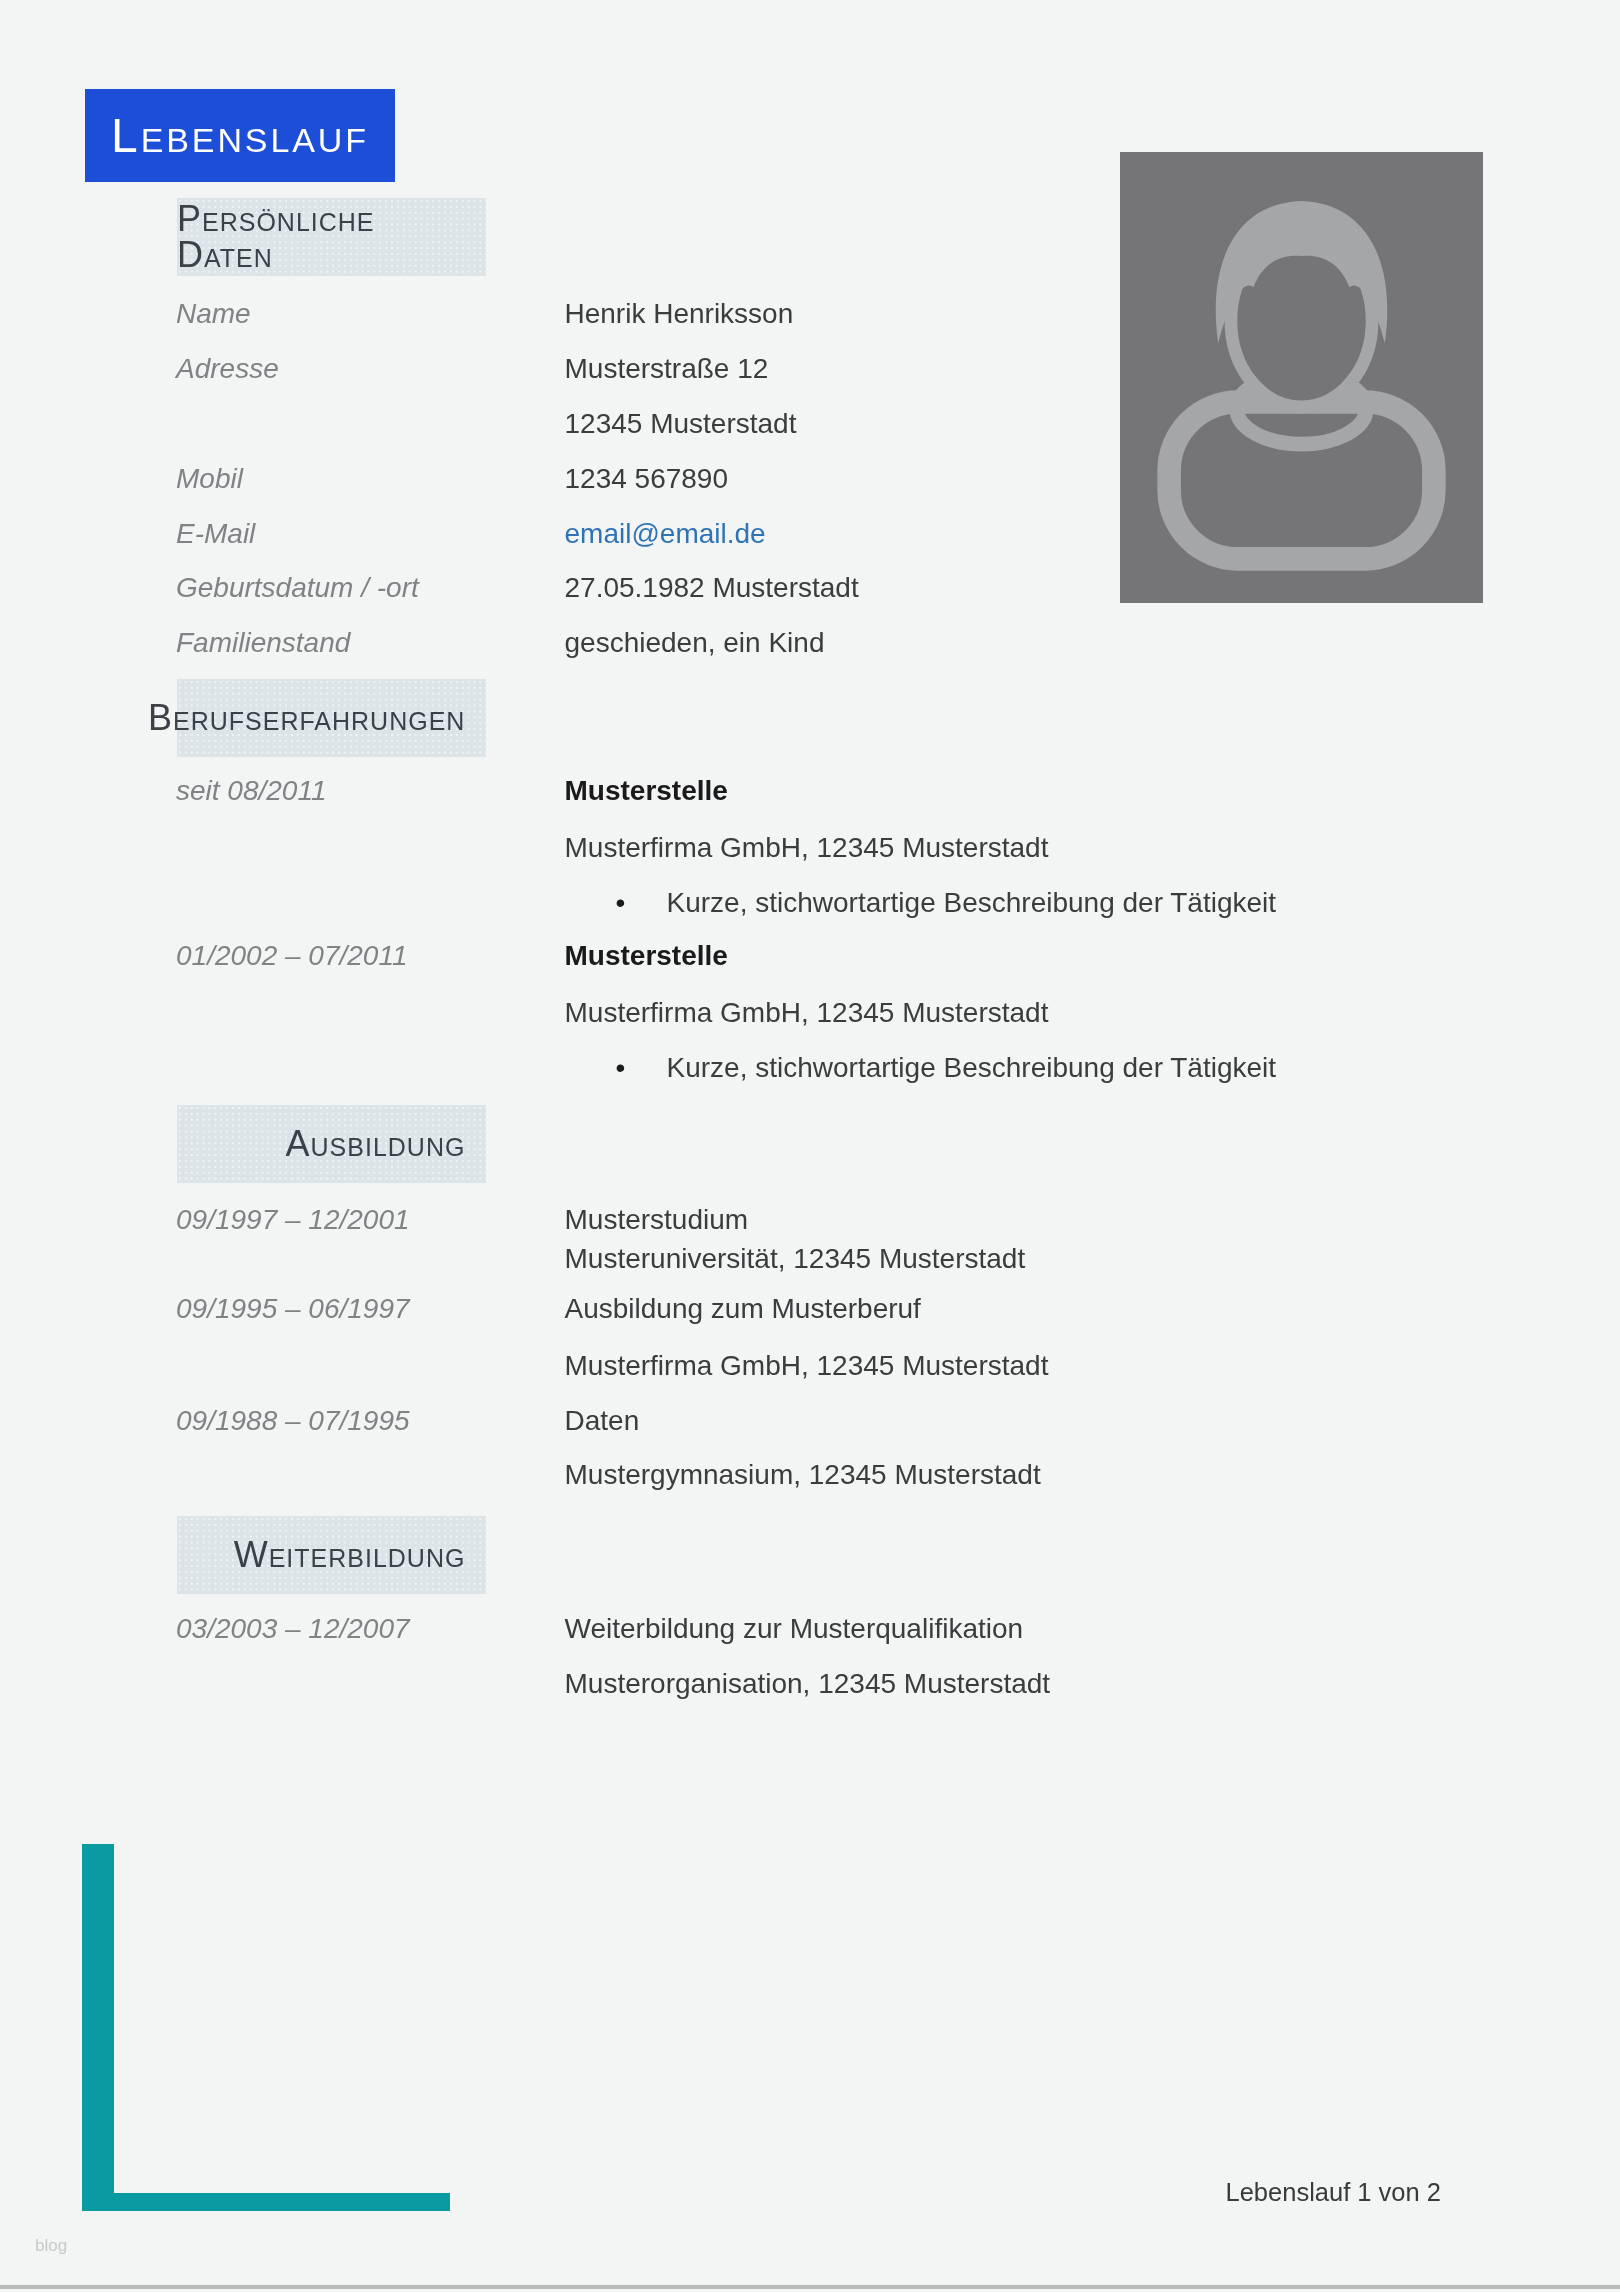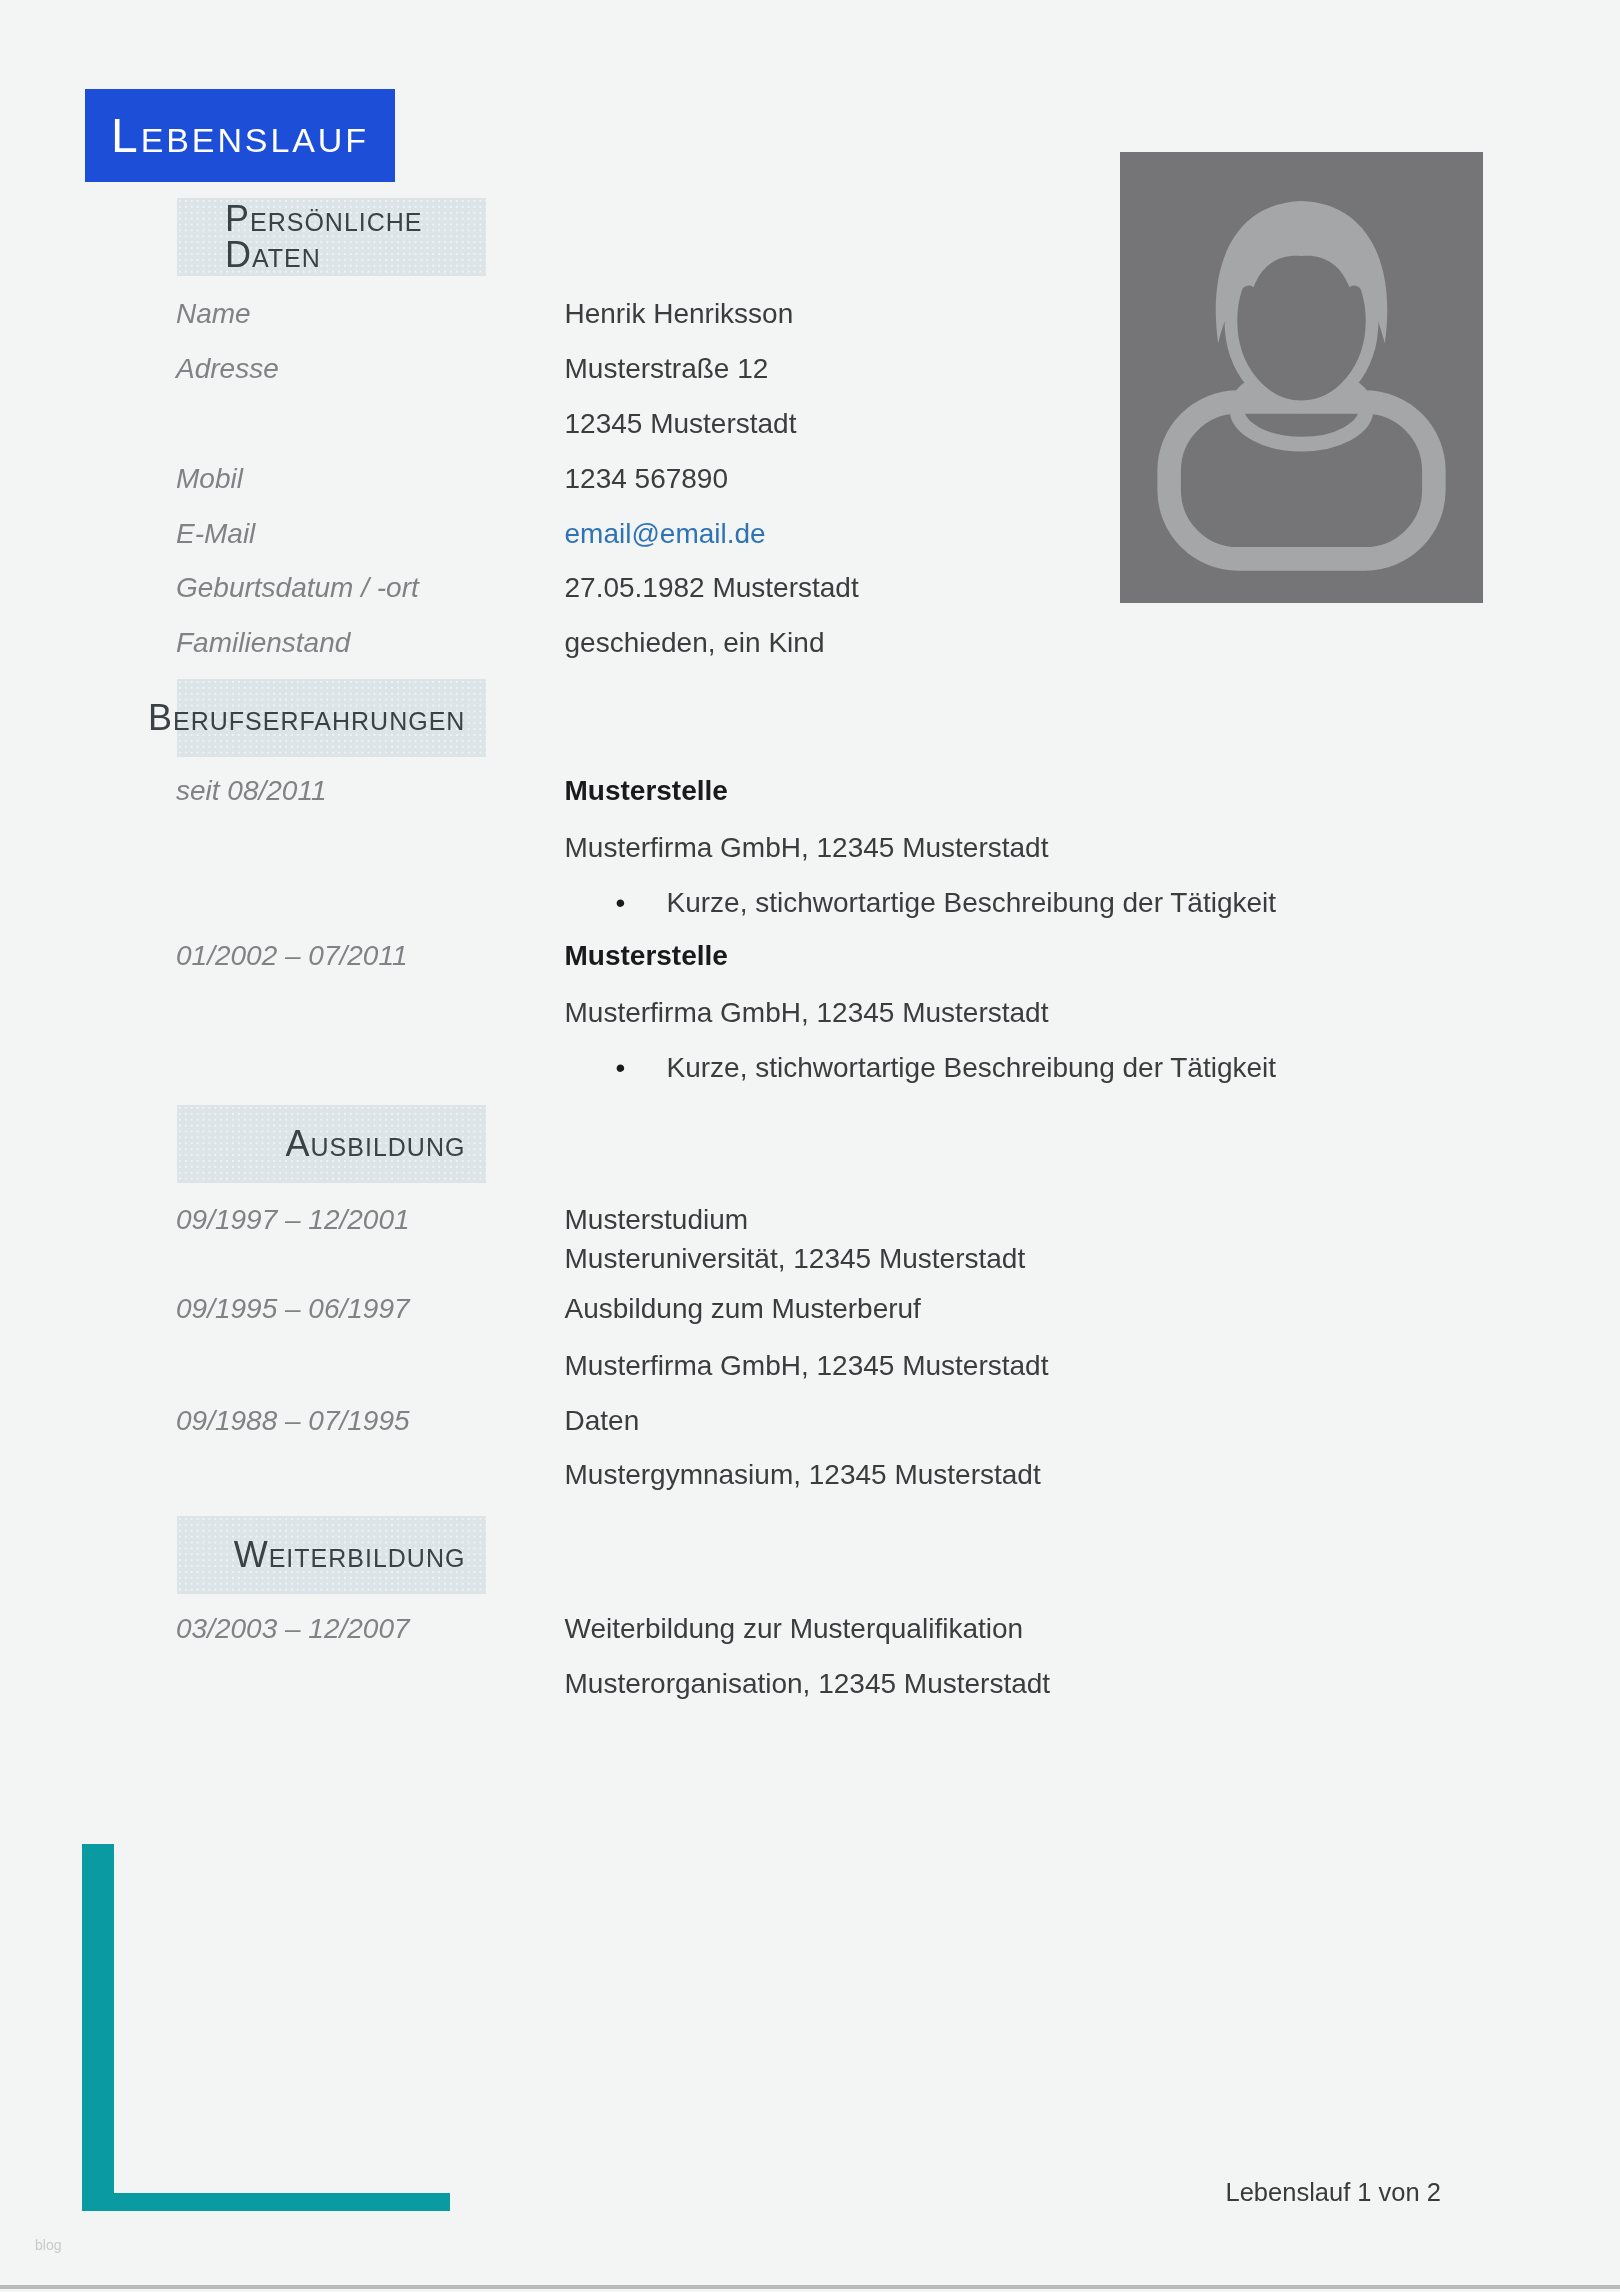--- a/index.html
+++ b/index.html
@@ -18,21 +18,21 @@
     font-variant:small-caps; color:#ffffff; font-size:48px; font-weight:400;
     letter-spacing:2.9px; line-height:1;
   }
   
   .band {
     position:absolute; left:177px; width:309px; height:78px;
     background:#dce4e7;
     background-image:radial-gradient(circle, rgba(255,255,255,0.55) 1px, transparent 1.3px);
     background-size:5.9px 5.9px;
     display:flex; align-items:center; justify-content:flex-end;
-    padding-right:20.6px; box-sizing:border-box;padding-left:48px;
+    padding-right:20.6px; box-sizing:border-box;
   }
   .band .band-text {
     font-variant:small-caps; font-size:36px; color:#3a4147;
     letter-spacing:1px; line-height:1;
   }
   
   .row {
     position:absolute; left:176px; width:1372px;
     display:grid; grid-template-columns:363px 1fr; column-gap:25.5px;
     font-size:28px; line-height:33px;
@@ -52,21 +52,21 @@
   
   .corner-v { position:absolute; left:82px; top:1844px; width:32px; height:367px; background:#0a9aa2; }
   .corner-h { position:absolute; left:82px; top:2193px; width:368px; height:17.6px; background:#0a9aa2; }
   
   .footer {
     position:absolute; top:2178px; right:179px;
     font-size:25.5px; color:#3a3a3c; line-height:29px;
   }
   .watermark {
     position:absolute; left:35px; top:2238px;
-    font-size:14px; color:#c8c9ca; line-height:15.7px;
+    font-size:17px; color:#c8c9ca; line-height:15.7px;
   }
   .bottom-edge {
     position:absolute; left:0; bottom:3.9px; width:100%; height:3.9px; background:#b8bbbc;
   }
 </style>
 </head>
 <body>
 
 <div class="page">
 

